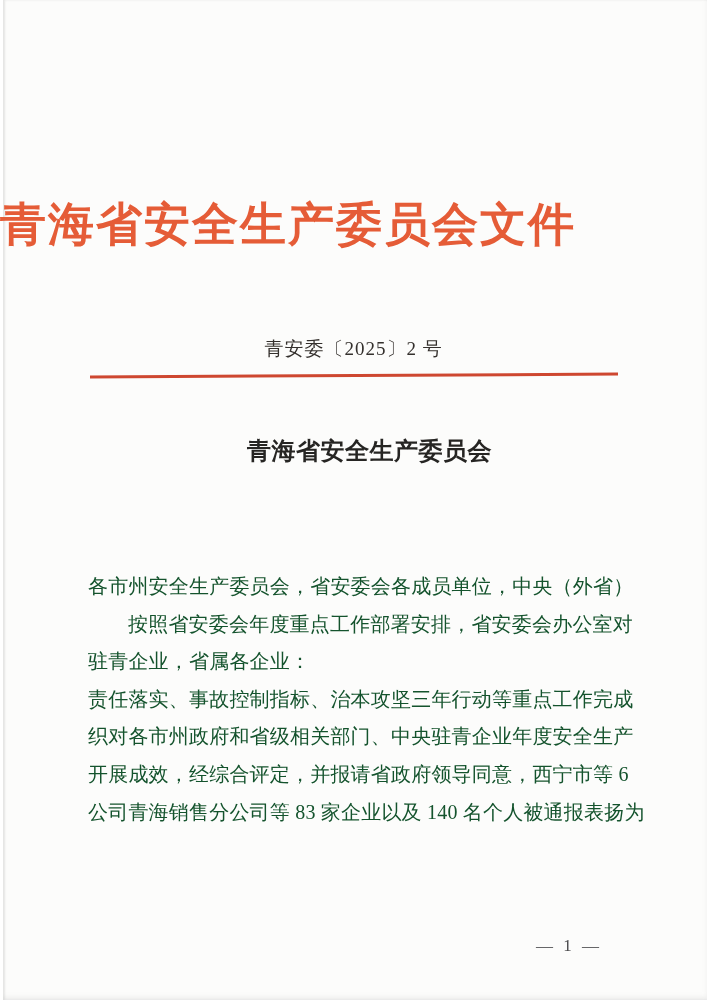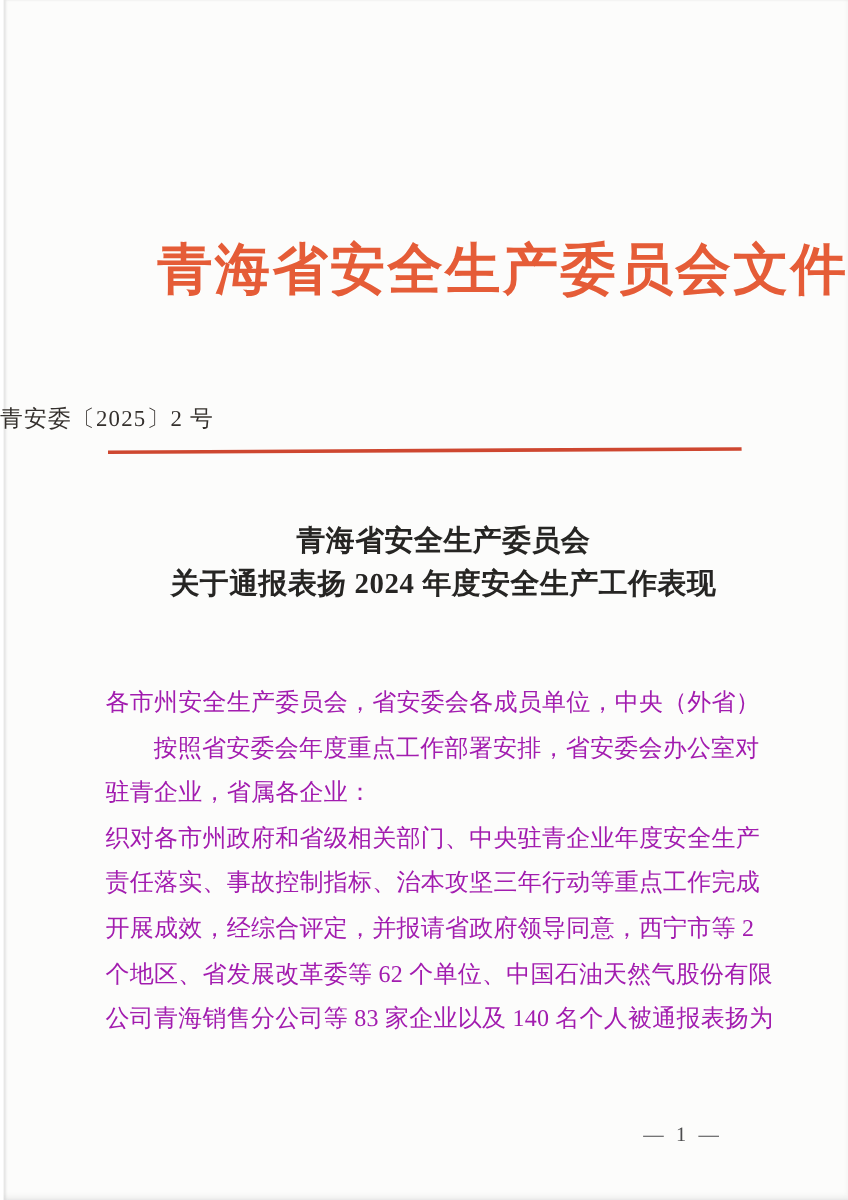--- a/index.html
+++ b/index.html
@@ -16,34 +16,34 @@
     background: #fcfcfb;
     box-shadow: inset 3px 0 0 #fff, inset 5px 0 2px rgba(190,190,190,.35), inset 0 -3px 4px rgba(200,200,200,.25);
     overflow: hidden;
   }
   
   .header-title {
     position: absolute;
     top: 194px;
     left: 0;
     width: 100%;
-    text-align: right;
+    text-align: left;
     font-size: 46px;
     font-weight: bold;
     letter-spacing: 2px;
     color: #e55c37;
     white-space: nowrap;
   }
   
   .doc-number {
     position: absolute;
     top: 336px;
     left: 0;
     width: 100%;
-    text-align: left;
+    text-align: center;
     font-size: 19px;
     color: #34302d;
     letter-spacing: 1px;
     white-space: nowrap;
   }
   
   .red-divider {
     position: absolute;
     top: 374px;
     left: 90px;
@@ -66,21 +66,21 @@
     letter-spacing: 0.5px;
   }
   .doc-title .title-line { white-space: nowrap; margin-left: 32px; }
   
   .doc-body {
     position: absolute;
     top: 568px;
     left: 88px;
     width: 540px;
     font-size: 20px;
-    color: #a21caf;
+    color: #14532d;
     line-height: 37.6px;
     letter-spacing: 0.2px;
   }
   .doc-body .body-line { white-space: nowrap; }
   .doc-body .body-line.indent { padding-left: 40px; }
   
   .page-number {
     position: absolute;
     top: 936px;
     left: 536px;
@@ -96,29 +96,27 @@
 <div class="paper">
 
   <div class="header-title">青海省安全生产委员会文件</div>
 
   <div class="doc-number">青安委〔2025〕2 号</div>
 
   <div class="red-divider"></div>
 
   <div class="doc-title">
     <div class="title-line">青海省安全生产委员会</div>
-    <div class="title-line">关于通报表扬 2024 年度安全生产工作表现</div>
   </div>
 
   <div class="doc-body">
     <div class="body-line">各市州安全生产委员会，省安委会各成员单位，中央（外省）</div>
     <div class="body-line indent">按照省安委会年度重点工作部署安排，省安委会办公室对</div>
     <div class="body-line">驻青企业，省属各企业：</div>
+    <div class="body-line">责任落实、事故控制指标、治本攻坚三年行动等重点工作完成</div>
     <div class="body-line">织对各市州政府和省级相关部门、中央驻青企业年度安全生产</div>
-    <div class="body-line">责任落实、事故控制指标、治本攻坚三年行动等重点工作完成</div>
-    <div class="body-line">开展成效，经综合评定，并报请省政府领导同意，西宁市等 2</div>
-    <div class="body-line">个地区、省发展改革委等 62 个单位、中国石油天然气股份有限</div>
+    <div class="body-line">开展成效，经综合评定，并报请省政府领导同意，西宁市等 6</div>
     <div class="body-line">公司青海销售分公司等 83 家企业以及 140 名个人被通报表扬为</div>
   </div>
 
   <div class="page-number">— 1 —</div>
 
 </div>
 
 </body></html>

